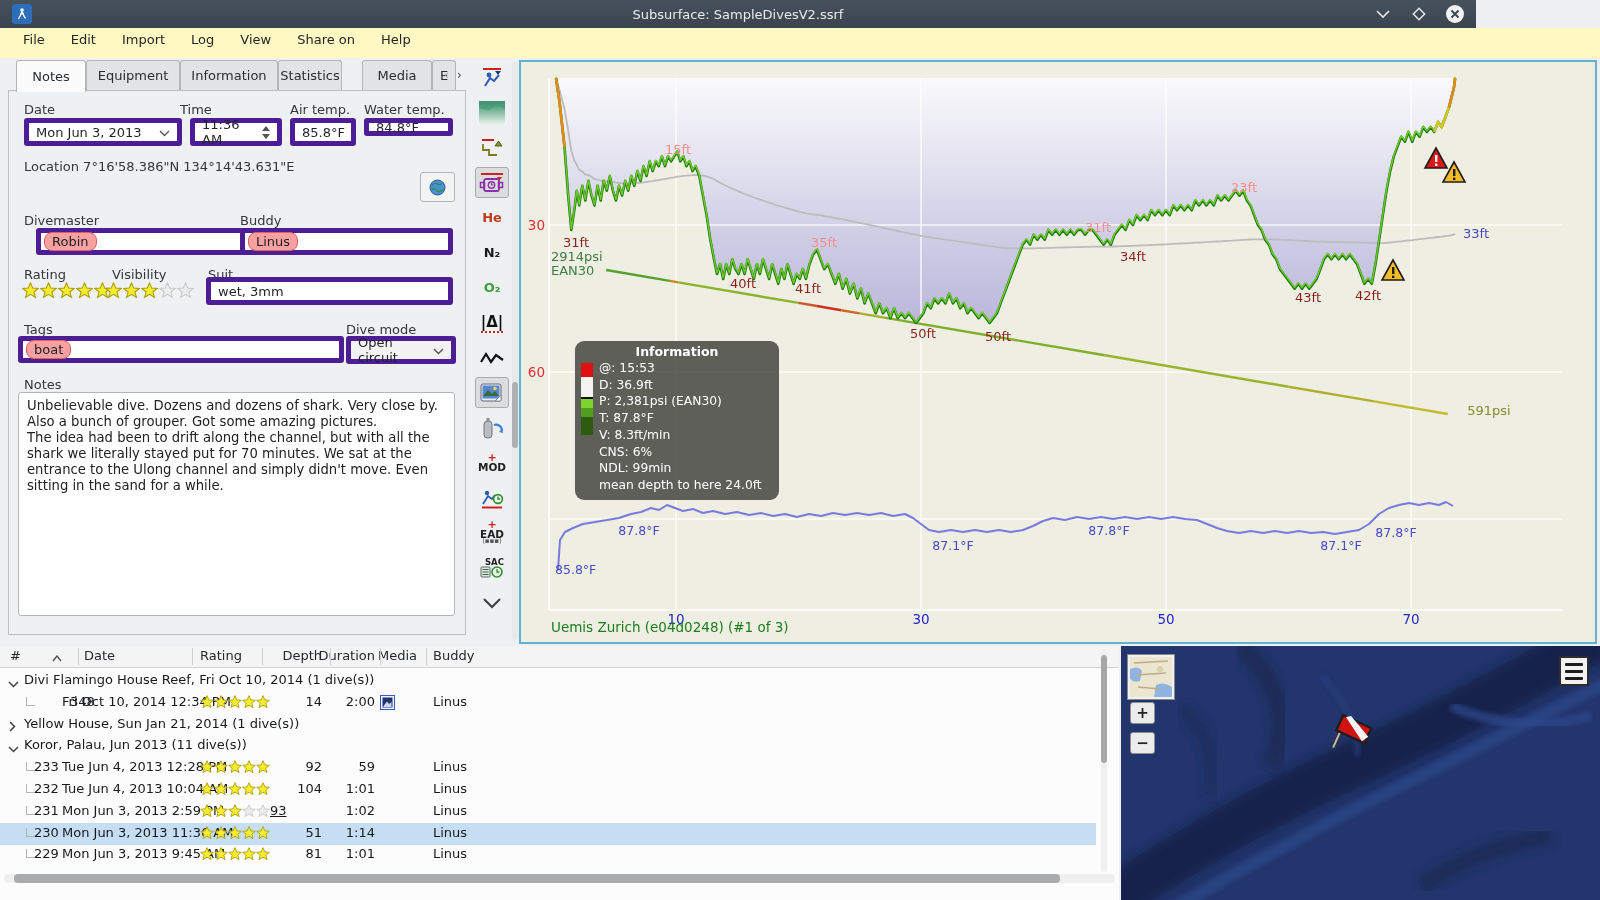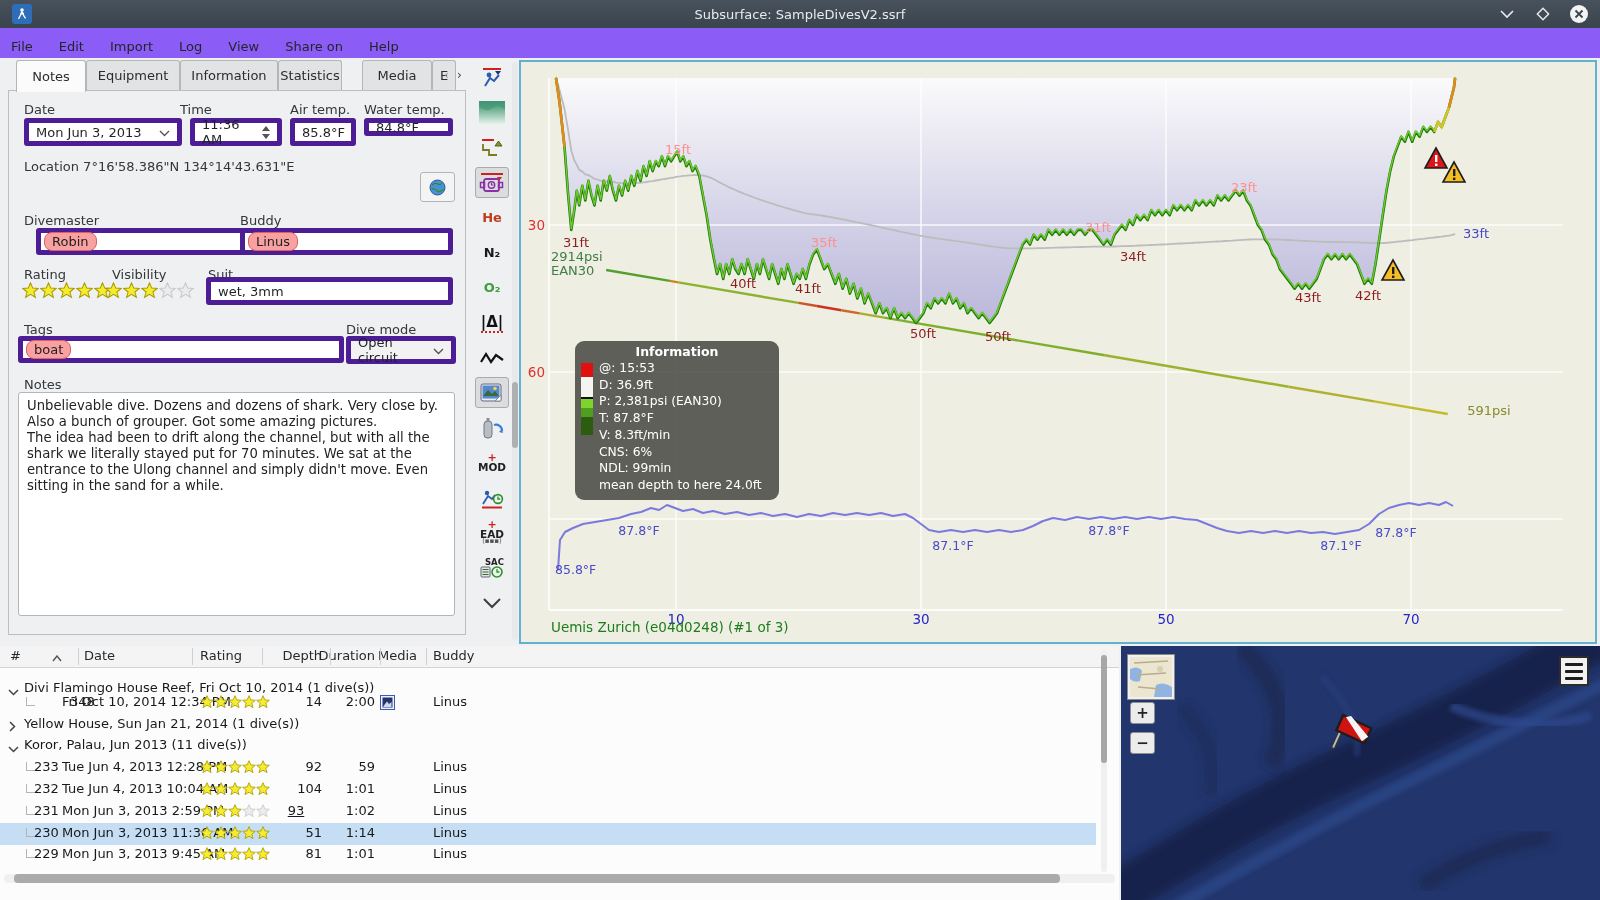--- a/index.html
+++ b/index.html
@@ -1,31 +1,31 @@
 <!DOCTYPE html>
 <html><head>
 <meta charset="utf-8">
 <style>
   * { box-sizing: border-box; margin:0; padding:0; }
   html,body { width:1600px; height:900px; overflow:hidden; background:#eff0f1;
     font-family:"DejaVu Sans", sans-serif; }
   #window { position:relative; width:1600px; height:900px; background:#eff0f1; }
 
   
-  #titlebar { position:absolute; left:0; top:0; width:1600px; height:28px;
+  #titlebar { position:absolute; left:0; top:0; width:1476px; height:28px;
     background:linear-gradient(#47525c,#3a444e); display:flex; align-items:center; }
   #app-icon { position:absolute; left:12px; top:4px; width:20px; height:20px;
     background:#2e6db8; border-radius:3px; display:flex; align-items:center; justify-content:center; }
   #win-title { position:absolute; left:0; right:0; text-align:center; color:#e8eaec; font-size:13px; }
   #win-controls { position:absolute; right:10px; top:3px; display:flex; gap:14px; align-items:center; }
   .win-btn { width:22px; height:22px; display:flex; align-items:center; justify-content:center; cursor:pointer; }
 
   
   #menubar { position:absolute; left:0; top:28px; width:1600px; height:30px;
-    background:#8b5cf6; display:flex; align-items:flex-end; gap:4px; }
+    background:#fef9c3; display:flex; align-items:flex-start; padding-left:12px; gap:4px; }
   .menu-item { font-size:13px; color:#232629; padding:4px 11px; border-radius:3px; cursor:default; }
 
   
   #left-panel { position:absolute; left:8px; top:60px; width:458px; height:580px; }
   .tab { position:absolute; top:0; height:30px; background:#e2e3e4; border:1px solid #b4b6b8;
     border-bottom:none; border-radius:3px 3px 0 0; display:flex; align-items:center;
     justify-content:center; font-size:13px; color:#2a2d30; cursor:pointer; }
   .tab.active { background:#fbfbfc; height:32px; z-index:3; }
   .tab-arrow { position:absolute; top:8px; font-size:12px; color:#9a9a9a; cursor:pointer; }
   #panel-frame { position:absolute; left:0; top:30px; width:458px; height:545px;
@@ -486,21 +486,21 @@
         <div class="dl-hcell" style="left: 378px;">Media</div>
         <div class="dl-hcell" style="left: 433px;">Buddy</div>
         <div class="dl-sep" style="left: 78px;"></div>
         <div class="dl-sep" style="left: 192px;"></div>
         <div class="dl-sep" style="left: 262px;"></div>
         <div class="dl-sep" style="left: 330px;"></div>
         <div class="dl-sep" style="left: 380px;"></div>
         <div class="dl-sep" style="left: 426px;"></div>
       </div>
     <div id="dl-rows">
-        <div class="dl-row" style="top: 32px;">
+        <div class="dl-row" style="top: 24px;">
           <span class="dl-cell" style="left: 8px; top: 6px;"><svg width="11" height="8">
               <polyline points="1,2 5.5,6.5 10,2" fill="none" stroke="#444" stroke-width="1.5"></polyline>
             </svg></span>
           <span class="dl-cell" style="left: 24px;">Divi Flamingo House Reef, Fri Oct 10, 2014 (1 dive(s))</span>
         </div>
         <div class="dl-row" style="top: 45.8px;">
           <span class="elbow" style="left: 26px;"></span>
           <span class="dl-cell" style="left: 34px; margin-left: 36px;">348</span>
           <span class="dl-cell" style="left: 62px;">Fri Oct 10, 2014 12:34 PM</span>
           <span class="dl-cell" style="left: 200px; top: 3px; display: flex;">
@@ -605,21 +605,21 @@
             <svg width="14" height="14" viewBox="0 0 20 20">
               <path d="M10 1 L12.6 7 L19 7.6 L14 11.8 L15.8 18 L10 14.5 L4.2 18 L6 11.8 L1 7.6 L7.4 7 Z" fill="#f5ec30" stroke="#a89a00" stroke-width="1.2"></path>
             </svg>
             <svg width="14" height="14" viewBox="0 0 20 20">
               <path d="M10 1 L12.6 7 L19 7.6 L14 11.8 L15.8 18 L10 14.5 L4.2 18 L6 11.8 L1 7.6 L7.4 7 Z" fill="#ececec" stroke="#c8c8c8" stroke-width="1.2"></path>
             </svg>
             <svg width="14" height="14" viewBox="0 0 20 20">
               <path d="M10 1 L12.6 7 L19 7.6 L14 11.8 L15.8 18 L10 14.5 L4.2 18 L6 11.8 L1 7.6 L7.4 7 Z" fill="#ececec" stroke="#c8c8c8" stroke-width="1.2"></path>
             </svg>
           </span>
-          <span class="dl-cell" style="left: 270px; width: 52px; text-align: center; text-decoration: underline;">93</span>
+          <span class="dl-cell" style="left: 270px; width: 52px; text-align: left; text-decoration: underline;">93</span>
           <span class="dl-cell" style="left: 330px; width: 45px; text-align: right;">1:02</span>
           <span class="dl-cell" style="left: 433px;">Linus</span>
         </div>
         <div class="dl-row selected" style="top: 176.6px;">
           <span class="elbow" style="left: 26px;"></span>
           <span class="dl-cell" style="left: 34px;">230</span>
           <span class="dl-cell" style="left: 62px;">Mon Jun 3, 2013 11:36 AM</span>
           <span class="dl-cell" style="left: 200px; top: 3px; display: flex;">
             <svg width="14" height="14" viewBox="0 0 20 20">
               <path d="M10 1 L12.6 7 L19 7.6 L14 11.8 L15.8 18 L10 14.5 L4.2 18 L6 11.8 L1 7.6 L7.4 7 Z" fill="#f5ec30" stroke="#a89a00" stroke-width="1.2"></path>

